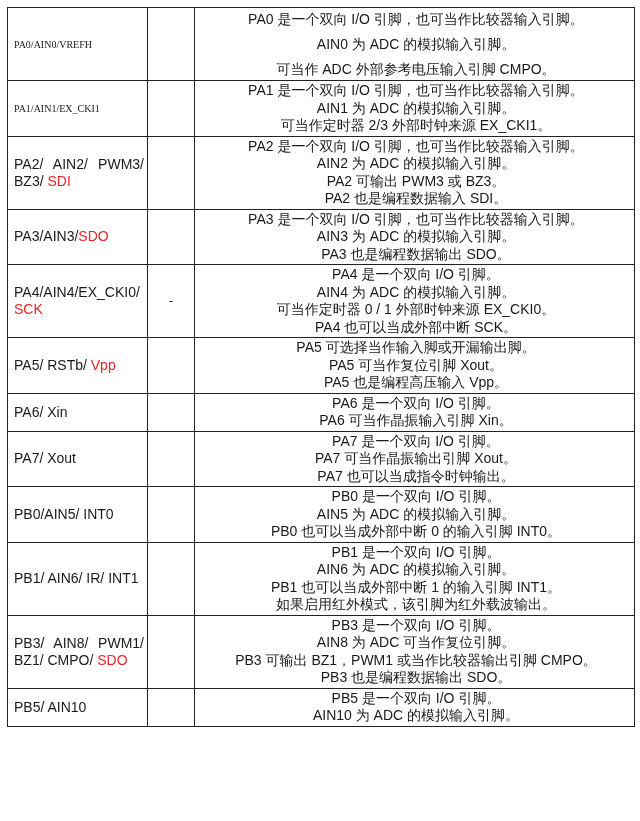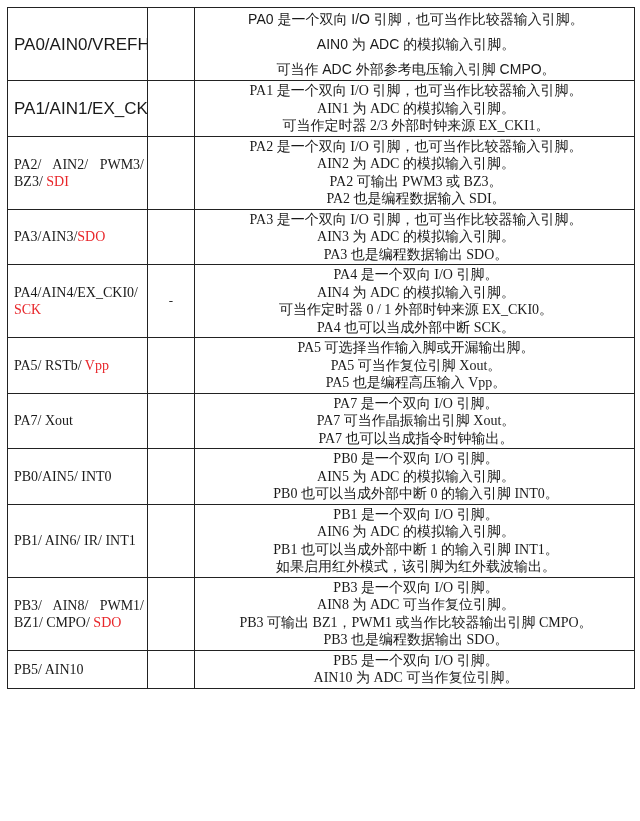--- a/index.html
+++ b/index.html
@@ -36,37 +36,37 @@
     vertical-align: middle;
     overflow: hidden;
   }
   td.pin-cell {
     padding: 2px 3px 2px 6px;
     font-size: 14px;
     line-height: 17px;
     text-align: justify;
   }
   td.pin-cell.font-sans {
+    font-family: Liberation Serif, serif;
+    font-size: 10px;
+  }
+  td.pin-cell.font-serif {
     font-family: Liberation Sans, sans-serif;
-    font-size: 17px;
-  }
-  td.pin-cell.font-serif {
-    font-family: Liberation Serif, serif;
   }
   td.io-cell {
     text-align: center;
     font-size: 13px;
     font-family: "Liberation Serif", serif;
     padding: 0;
   }
   td.desc-cell {
     padding: 1px 4px 1px 7px;
     font-size: 14px;
     line-height: 17.5px;
-    font-family: Liberation Serif, serif;
+    font-family: Liberation Sans, sans-serif;
   }
   tr.spaced td.desc-cell {
     font-family: "Liberation Sans", sans-serif;
     line-height: 20px;
   }
   tr.spaced .desc-line { margin-bottom: 5px; }
   tr.spaced .desc-line:last-child { margin-bottom: 0; }
   .desc-line { margin: 0; text-align: center; }
   .red { color: var(--red, #e8262a); }
 </style>
@@ -136,20 +136,28 @@
   <tr>
     <td class="pin-cell font-serif"><span>PA5/ RSTb/ </span><span class="red">Vpp</span></td>
     <td class="io-cell"></td>
     <td class="desc-cell">
             <div class="desc-line">PA5 可选择当作输入脚或开漏输出脚。</div>
             <div class="desc-line">PA5 可当作复位引脚 Xout。</div>
             <div class="desc-line">PA5 也是编程高压输入 Vpp。</div>
           </td>
   </tr>
 
+  <tr>
+    <td class="pin-cell font-serif"><span>PA6/ Xin</span></td>
+    <td class="io-cell"></td>
+    <td class="desc-cell">
+            <div class="desc-line">PA6 是一个双向 I/O 引脚。</div>
+            <div class="desc-line">PA6 可当作晶振输入引脚 Xin。</div>
+          </td>
+  </tr>
 
   <tr>
     <td class="pin-cell font-serif"><span>PA7/ Xout</span></td>
     <td class="io-cell"></td>
     <td class="desc-cell">
             <div class="desc-line">PA7 是一个双向 I/O 引脚。</div>
             <div class="desc-line">PA7 可当作晶振输出引脚 Xout。</div>
             <div class="desc-line">PA7 也可以当成指令时钟输出。</div>
           </td>
   </tr>
@@ -186,18 +194,18 @@
             <div class="desc-line">PB3 也是编程数据输出 SDO。</div>
           </td>
   </tr>
 
 
   <tr>
     <td class="pin-cell font-serif"><span>PB5/ AIN10</span></td>
     <td class="io-cell"></td>
     <td class="desc-cell">
             <div class="desc-line">PB5 是一个双向 I/O 引脚。</div>
-            <div class="desc-line">AIN10 为 ADC 可当作复位引脚。</div>
+            <div class="desc-line">AIN10 为 ADC 的模拟输入引脚。</div>
           </td>
   </tr>
 </tbody>
   </table>
 </div>
 
 </body></html>

